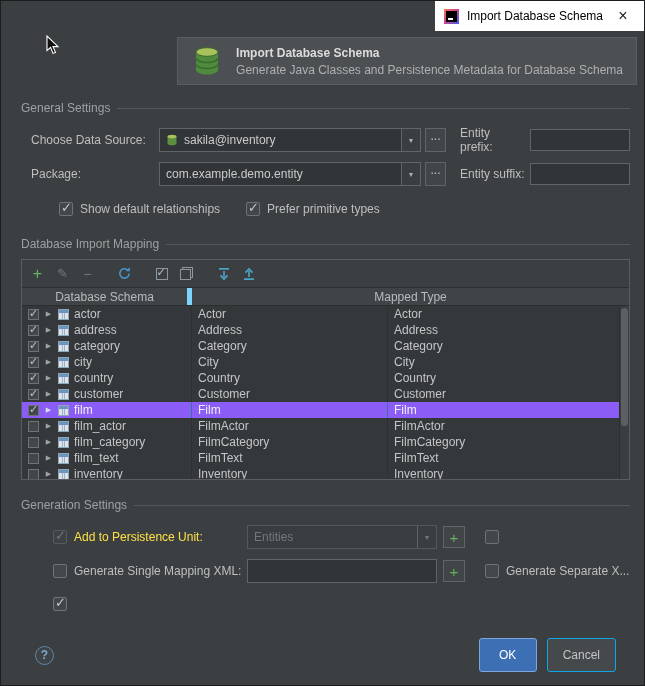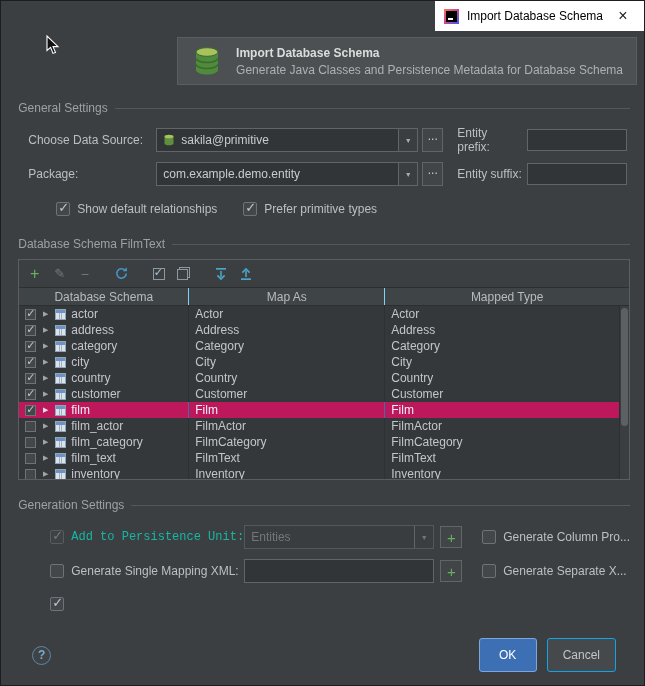--- a/index.html
+++ b/index.html
@@ -74,42 +74,42 @@
     width:100px; height:22px; background:#313537; border:1px solid #616567;
     color:#dddddd; padding:0 4px; margin-left:4px; font-family:inherit; font-size:12px;
   }
   
   .cbrow { display:flex; align-items:center; gap:26px; margin-top:14px; padding-left:38px; height:16px; }
   .cbwrap { display:flex; align-items:center; gap:7px; }
   .cb { width:14px; height:14px; border:1px solid #6f7375; background:#43474a; border-radius:2px; position:relative; flex:0 0 auto; }
   .cb.checked::after { content:"✓"; position:absolute; left:1px; top:-3px; font-size:13px; color:#bdc9d3; }
   .cb.disabled { border-color:#575b5d; background:#3e4245; }
   .cb.disabled.checked::after { color:#75797c; }
-  .dis-text { color:#14b8a6;font-family:Liberation Mono, monospace; }
+  .dis-text { color:#fde047; }
   
   .mapping-panel { margin-top:8px; border:1px solid #5a5e60; }
   .toolbar { height:28px; display:flex; align-items:center; padding:0 3px; border-bottom:1px solid #2c2e2f; }
   .tb { width:25px; height:22px; display:flex; align-items:center; justify-content:center; }
   .tb.add { color:#65b25f; font-size:16px; }
   .tb.edit { color:#75797b; font-size:13px; }
   .tb.remove { color:#75797b; font-size:14px; }
   .tb-gap { width:12px; }
   .mini-check { width:12px; height:12px; border:1px solid #8e979d; background:#3c3f41; position:relative; }
   .mini-check::after { content:"✓"; position:absolute; left:0; top:-3px; font-size:11px; color:#a8c6da; }
   .copy-sq { width:13px; height:13px; position:relative; }
   .copy-sq::before { content:""; position:absolute; top:0; right:0; width:9px; height:9px; border:1px solid #8e979d; }
   .copy-sq::after { content:""; position:absolute; bottom:0; left:0; width:9px; height:9px; border:1px solid #8e979d; background:#3c3f41; }
   
   .table-wrap { position:relative; background:#35383a; }
   .thead { display:flex; height:18px; background:#3f4446; border-bottom:1px solid #2c2e2f; color:#b8bbbd; }
-  .th { display:flex; align-items:center; justify-content:center; border-right:1px solid #7dd3fc; }
+  .th { display:flex; align-items:center; justify-content:center; border-right:5px solid #7dd3fc; }
   .th1 { width:170px; } .th2 { width:196px; } .th3 { flex:1; border-right:none; }
   .tbody { height:173px; overflow:hidden; }
   .trow { display:flex; align-items:center; height:16px; color:#c3c6c8; }
-  .trow.selected { background:#be185d; color:#eef2f5; }
+  .trow.selected { background:#8b5cf6; color:#eef2f5; }
   .c1 { width:170px; display:flex; align-items:center; gap:5px; padding-left:4px; height:100%; border-right:1px solid #2e3133; }
   .c2 { width:196px; padding-left:6px; height:100%; display:flex; align-items:center; border-right:1px solid #2e3133; }
   .c3 { flex:1; padding-left:6px; height:100%; display:flex; align-items:center; }
   .trow.selected .c1, .trow.selected .c2 { border-right-color:#3d6ea8; }
   .cb-sm { width:11px; height:11px; border:1px solid #6f7375; background:#43474a; position:relative; flex:0 0 auto; margin-left:2px; }
   .cb-sm.checked::after { content:"✓"; position:absolute; left:0; top:-3px; font-size:11px; color:#bdc9d3; }
   .expand { font-size:7px; color:#9fa3a6; width:9px; text-align:center; flex:0 0 auto; }
   .trow.selected .expand { color:#d9dfe4; }
   .tbl-icon { width:11px; height:11px; border:1px solid #90a6ba;
     background:linear-gradient(180deg,#6e93c0 0,#6e93c0 3px,#dde3e8 3px); position:relative; flex:0 0 auto; }
@@ -172,21 +172,21 @@
       <span>General Settings</span>
     </div>
 
     <div class="frow first">
       <span class="lbl-main">Choose Data Source:</span>
       <div class="combo">
         <svg width="12" height="12" viewBox="0 0 12 12">
           <path d="M1.5 2.5 v7 c0 1 2 1.8 4.5 1.8 s4.5 -0.8 4.5 -1.8 v-7" fill="#5f8f3e"></path>
           <ellipse cx="6" cy="2.5" rx="4.5" ry="1.8" fill="#a9c25c"></ellipse>
         </svg>
-        <span>sakila@primitive</span>
+        <span>sakila@inventory</span>
         <span class="arrow">▼</span>
       </div>
       <div class="browse">...</div>
       <span class="lbl-side">Entity prefix:</span>
       <input class="tfield" value="" style="">
     </div>
 
     <div class="frow">
       <span class="lbl-main">Package:</span>
       <div class="combo">
@@ -203,21 +203,21 @@
         <span class="cb checked"></span>
         <span>Show default relationships</span>
       </div>
       <div class="cbwrap">
         <span class="cb checked"></span>
         <span>Prefer primitive types</span>
       </div>
     </div>
 
     <div class="sec sec2">
-      <span>Database Schema FilmText</span>
+      <span>Database Import Mapping</span>
     </div>
 
     <div class="mapping-panel">
       <div class="toolbar">
         <span class="tb add">+</span>
         <span class="tb edit">✎</span>
         <span class="tb remove">−</span>
         <span class="tb-gap"></span>
         <span class="tb">
           <svg width="15" height="15" viewBox="0 0 16 16">
@@ -245,21 +245,20 @@
             <rect x="2" y="11.3" width="10" height="1.7" fill="#49a6c6"></rect>
             <path d="M7 10 v-6.2" stroke="#49a6c6" stroke-width="1.6"></path>
             <path d="M3.4 5.6 L7 2 L10.6 5.6" fill="none" stroke="#49a6c6" stroke-width="1.6"></path>
           </svg>
         </span>
       </div>
 
       <div class="table-wrap">
         <div class="thead">
           <div class="th th1">Database Schema</div>
-          <div class="th th2">Map As</div>
           <div class="th th3">Mapped Type</div>
         </div>
         <div class="tbody">
   <div class="trow">
     <div class="c1">
       <span class="cb-sm checked"></span>
       <span class="expand">▶</span>
       <span class="tbl-icon"></span>
       <span>actor</span>
     </div>
@@ -436,21 +435,20 @@
         <span class="cb disabled checked"></span>
         <span class="gen-lbl dis-text">Add to Persistence Unit:</span>
       </div>
       <div class="combo combo2 disabled">
         <span>Entities</span>
         <span class="arrow">▼</span>
       </div>
       <div class="plus-btn">+</div>
       <div class="cbwrap gen-cb">
         <span class="cb"></span>
-        <span>Generate Column Pro...</span>
       </div>
     </div>
 
     <div class="genrow">
       <div class="cbwrap">
         <span class="cb"></span>
         <span class="gen-lbl">Generate Single Mapping XML:</span>
       </div>
       <input class="tfield combo2" style="margin-left: 0px; height: 24px;" value="">
       <div class="plus-btn">+</div>

